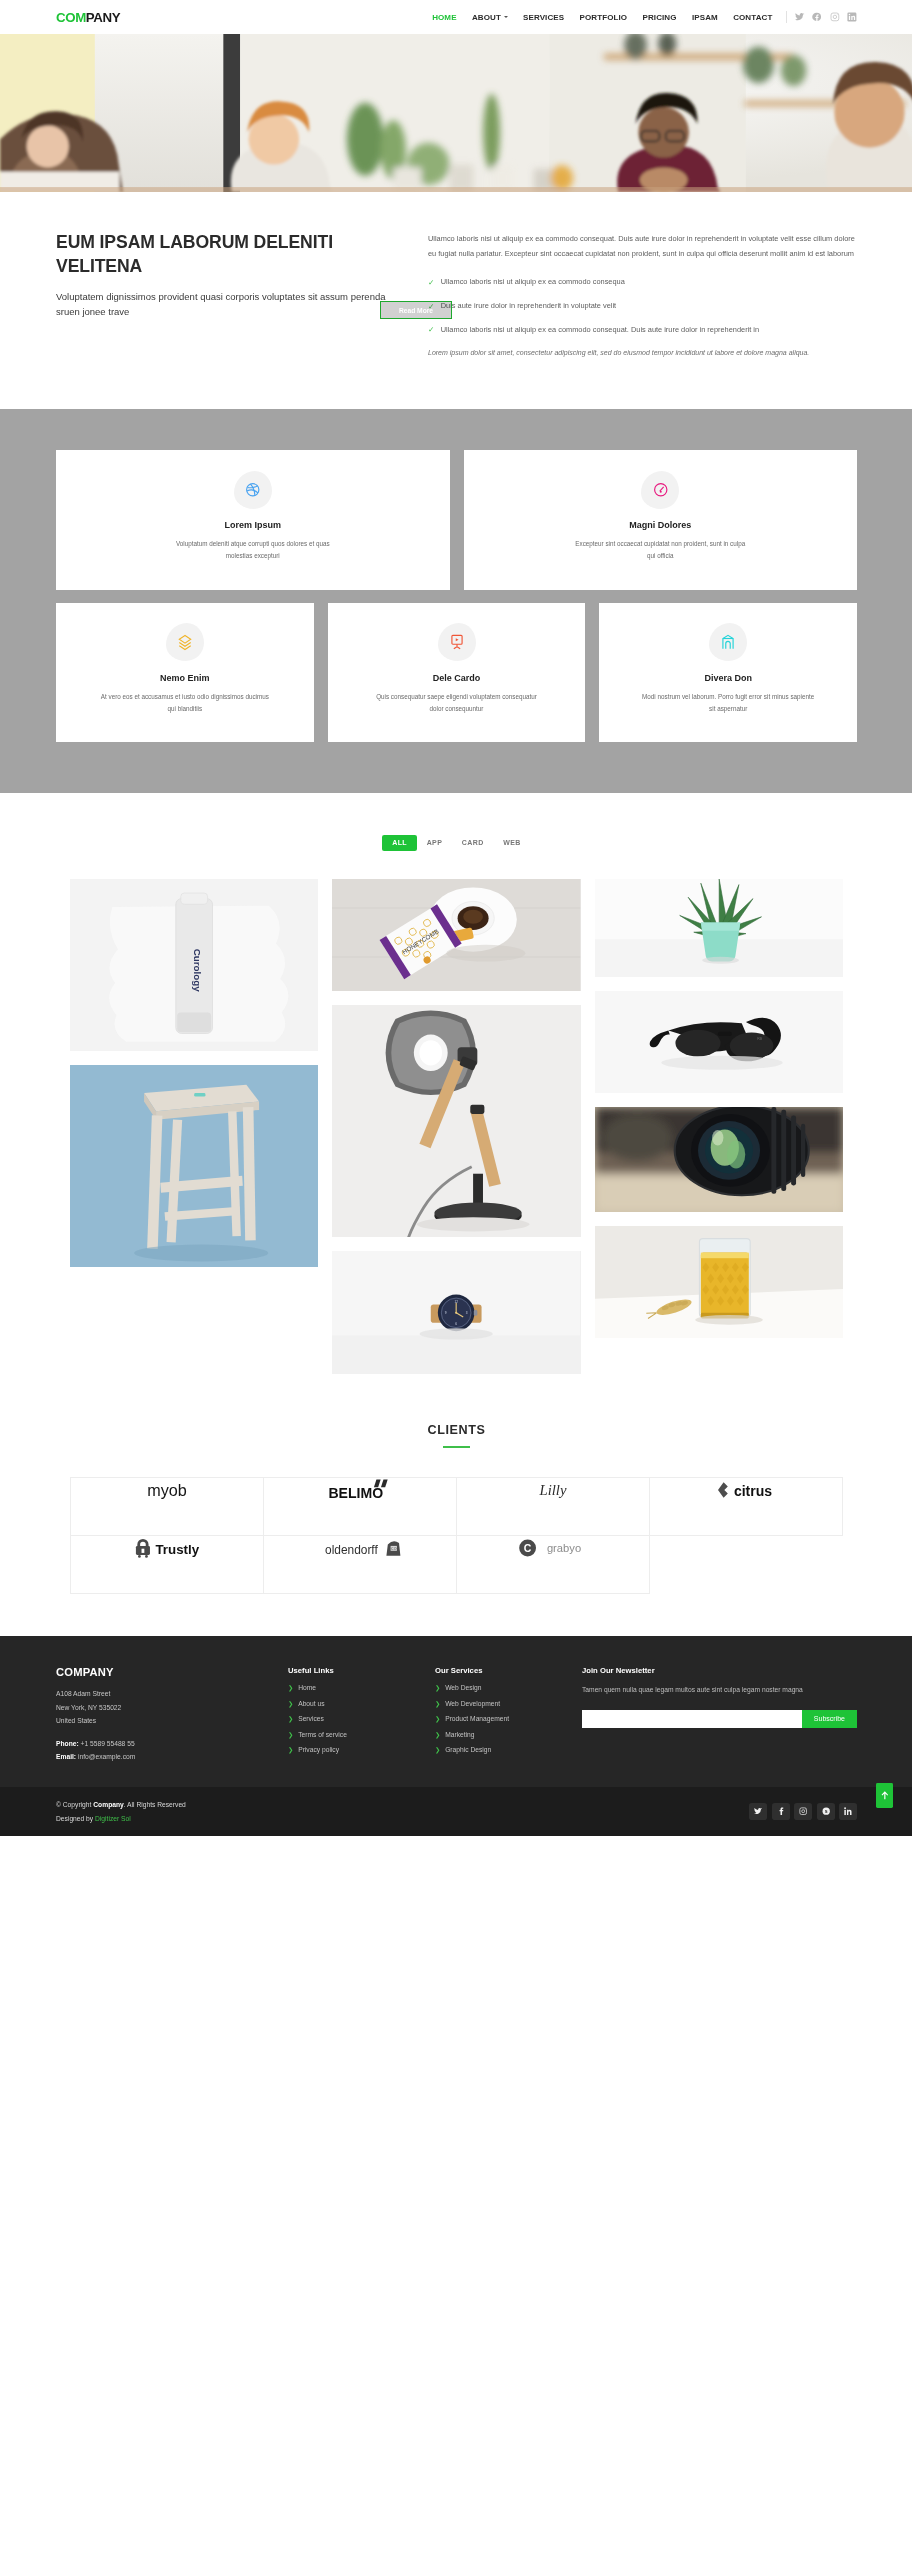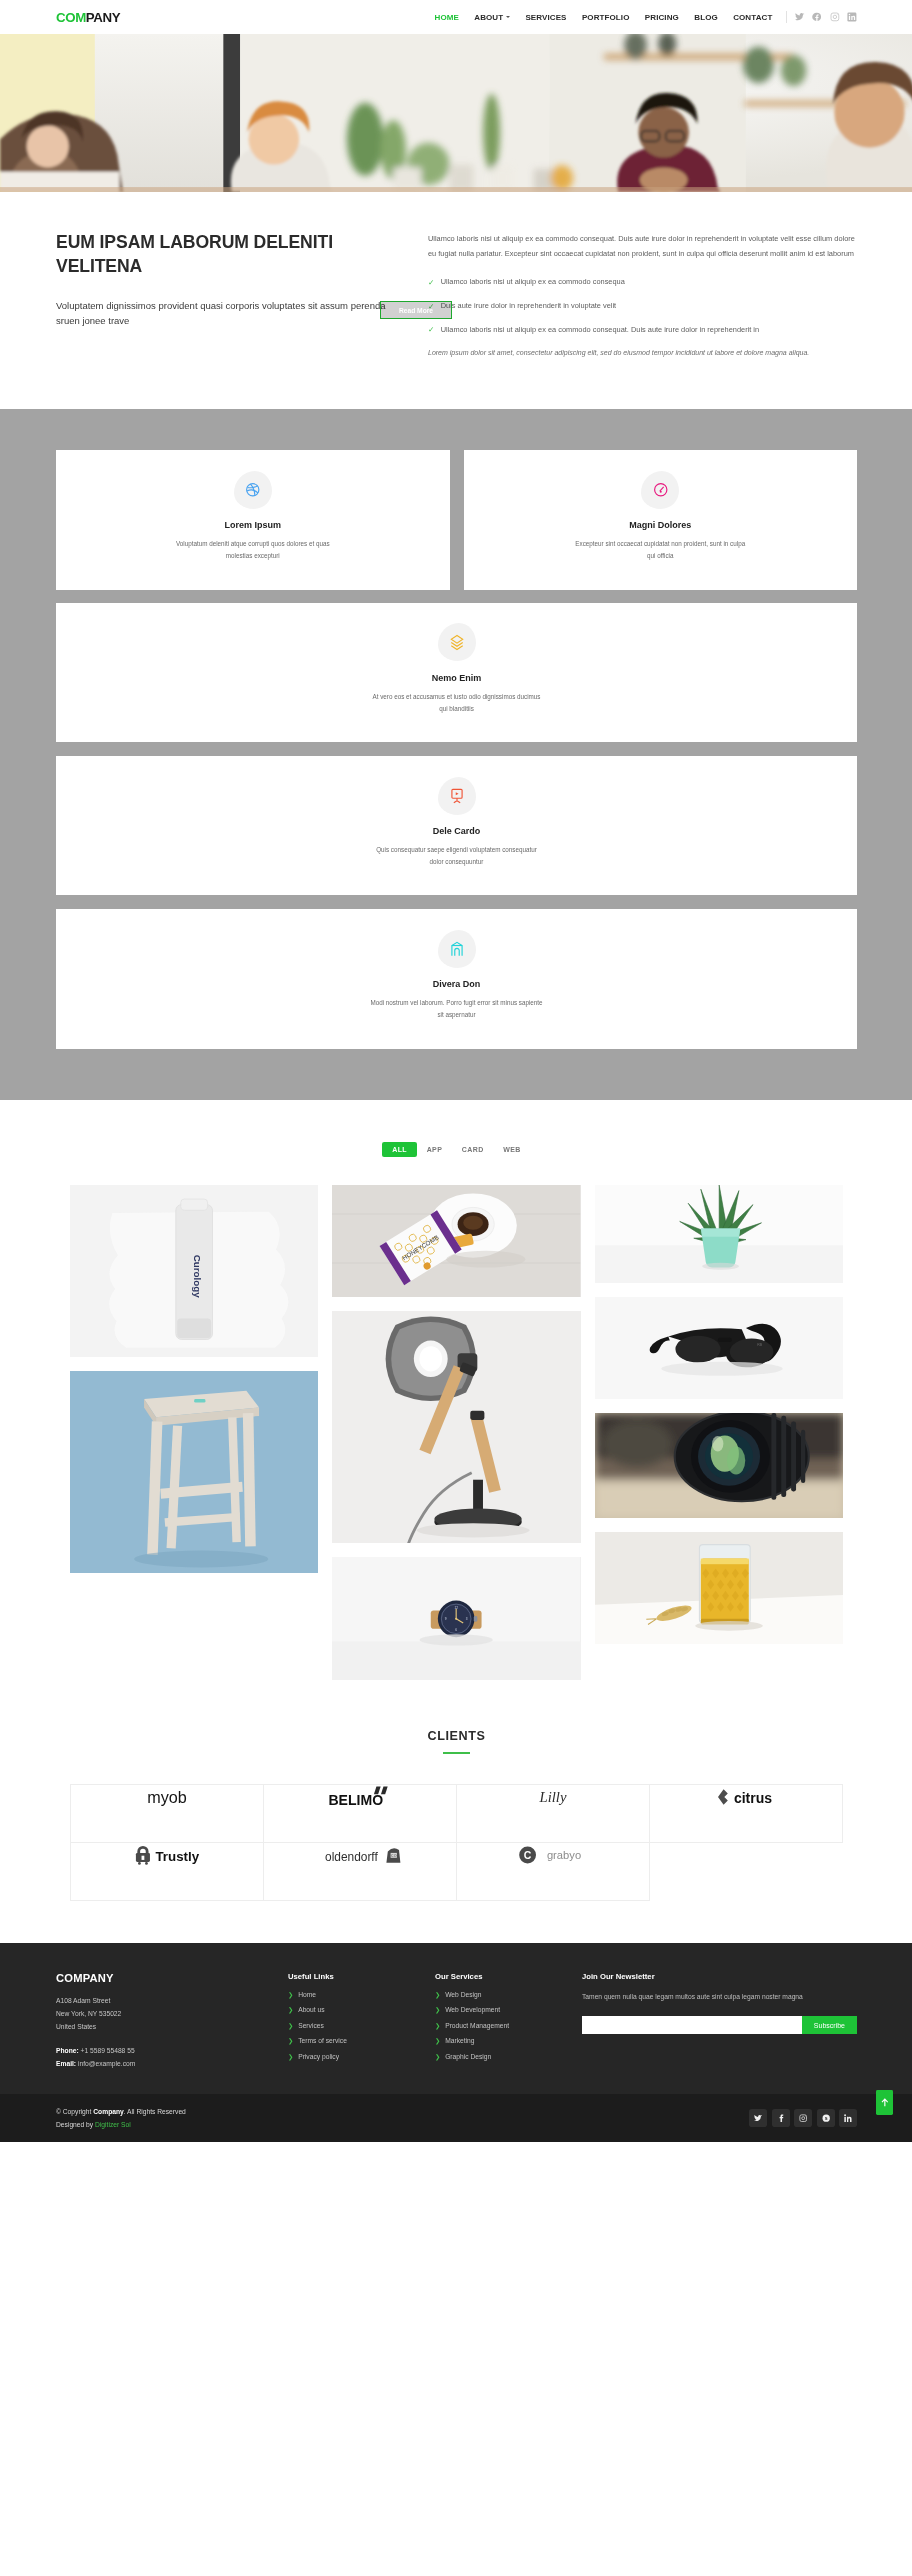--- a/index.html
+++ b/index.html
@@ -39,33 +39,33 @@
     position:absolute; left:380px; top:301px; z-index:5;
     width:72px; height:18px; border:1.1px solid #1ea82e; background:rgba(0,0,0,0.18);
     color:#ffffff; font-size:6.7px; font-weight:bold;
     display:flex; align-items:center; justify-content:center; cursor:pointer;
   }
 
   
   .about { padding:39px 56px 49px 56px; display:flex; gap:0; background:#fff; }
   .about-l { width:372px; padding-right:35px; }
   .about-h1 { font-size:17.6px; font-weight:bold; color:#2b2b2b; line-height:1.35;
-    letter-spacing:-0.1px; margin-bottom:19px; }
+    letter-spacing:-0.1px; margin-bottom:10px; }
   .about-sub { font-size:9.5px; color:#3a3a3a; line-height:1.6; }
   .about-r { width:428px; padding-top:1.4px; }
   .about-p { font-size:7.4px; line-height:2.0; color:#5d5d5d; }
   .about-list { margin-top:13.3px; }
   .about-li { display:flex; gap:6.3px; font-size:7.4px; line-height:1.9; color:#5d5d5d; margin-bottom:8.4px; }
   .chk { color:#3fbf4a; font-size:7.7px; flex:none; margin-top:0.7px; }
   .about-em { font-style:italic; font-size:7px; line-height:2.0; color:#6d6d6d; margin-top:4.9px; }
 
   
   .services { background:#a3a3a3; padding:41px 56px 51px 56px; }
   .srow { display:flex; gap:14px; }
-  .srow + .srow { margin-top:13.3px;flex-direction:column; }
+  .srow + .srow { margin-top:13.3px; }
   .scard {
     flex:1; background:#fff; padding:20.4px 17px 28px 17px; text-align:center;
     min-height:116px;
   }
   .sicon { width:38px; height:38px; margin:0 auto 11.2px auto; position:relative;
     display:flex; align-items:center; justify-content:center; }
   .sicon .blob { position:absolute; inset:0; background:#f2f2f2;
     border-radius:55% 45% 48% 52% / 58% 52% 48% 42%; }
   .sicon svg { position:relative; z-index:2; }
   .stitle { font-size:9px; font-weight:bold; color:#222; margin-bottom:8.4px; }
@@ -150,21 +150,21 @@
       <a href="#">
           <span>SERVICES</span>
         </a>
       <a href="#">
           <span>PORTFOLIO</span>
         </a>
       <a href="#">
           <span>PRICING</span>
         </a>
       <a href="#">
-          <span>BLOG</span>
+          <span>IPSAM</span>
         </a>
       <a href="#">
           <span>CONTACT</span>
         </a>
       <div class="nav-div"></div>
       <div class="socials-top">
         <span>
             <svg width="9.8" height="9.8" viewBox="0 0 24 24" fill="#b8b8b8">
               <path d="M23 4.9c-.8.4-1.7.6-2.6.8 1-.6 1.7-1.5 2-2.6-.9.5-1.9.9-2.9 1.1a4.5 4.5 0 0 0-7.7 4.1C7.7 8.1 4.1 6.1 1.7 3.1a4.5 4.5 0 0 0 1.4 6c-.7 0-1.4-.2-2-.5a4.5 4.5 0 0 0 3.6 4.4c-.6.2-1.3.2-2 .1a4.5 4.5 0 0 0 4.2 3.1A9 9 0 0 1 0 18.1a12.7 12.7 0 0 0 19.6-11.3c.9-.6 1.7-1.4 2.4-2.3z"></path>
             </svg>

